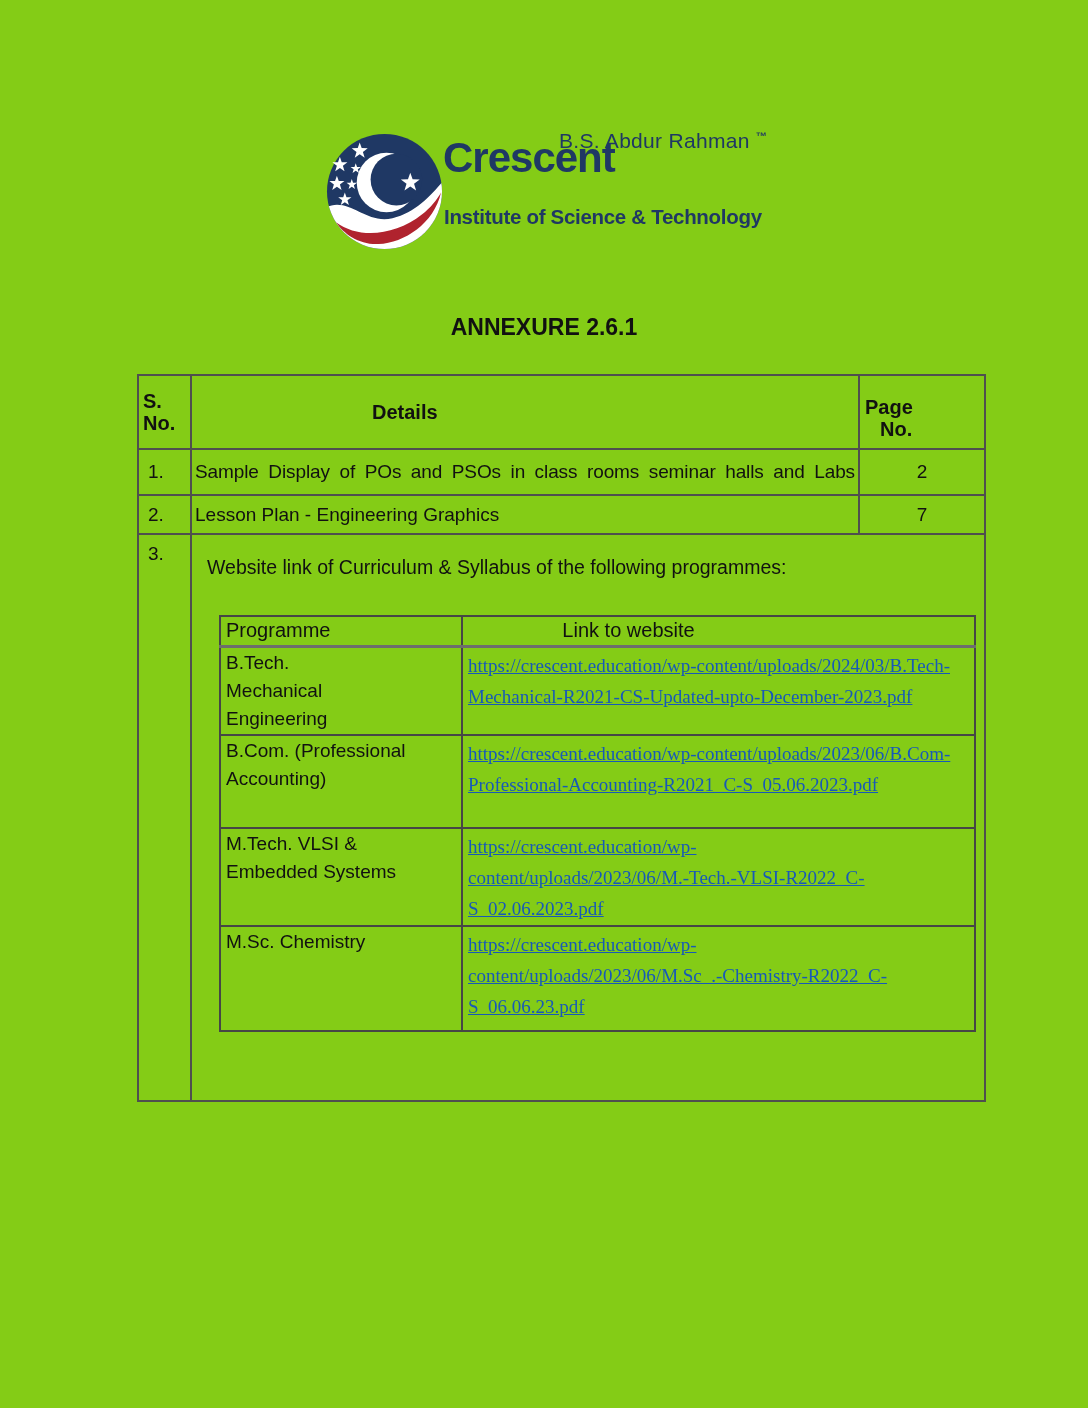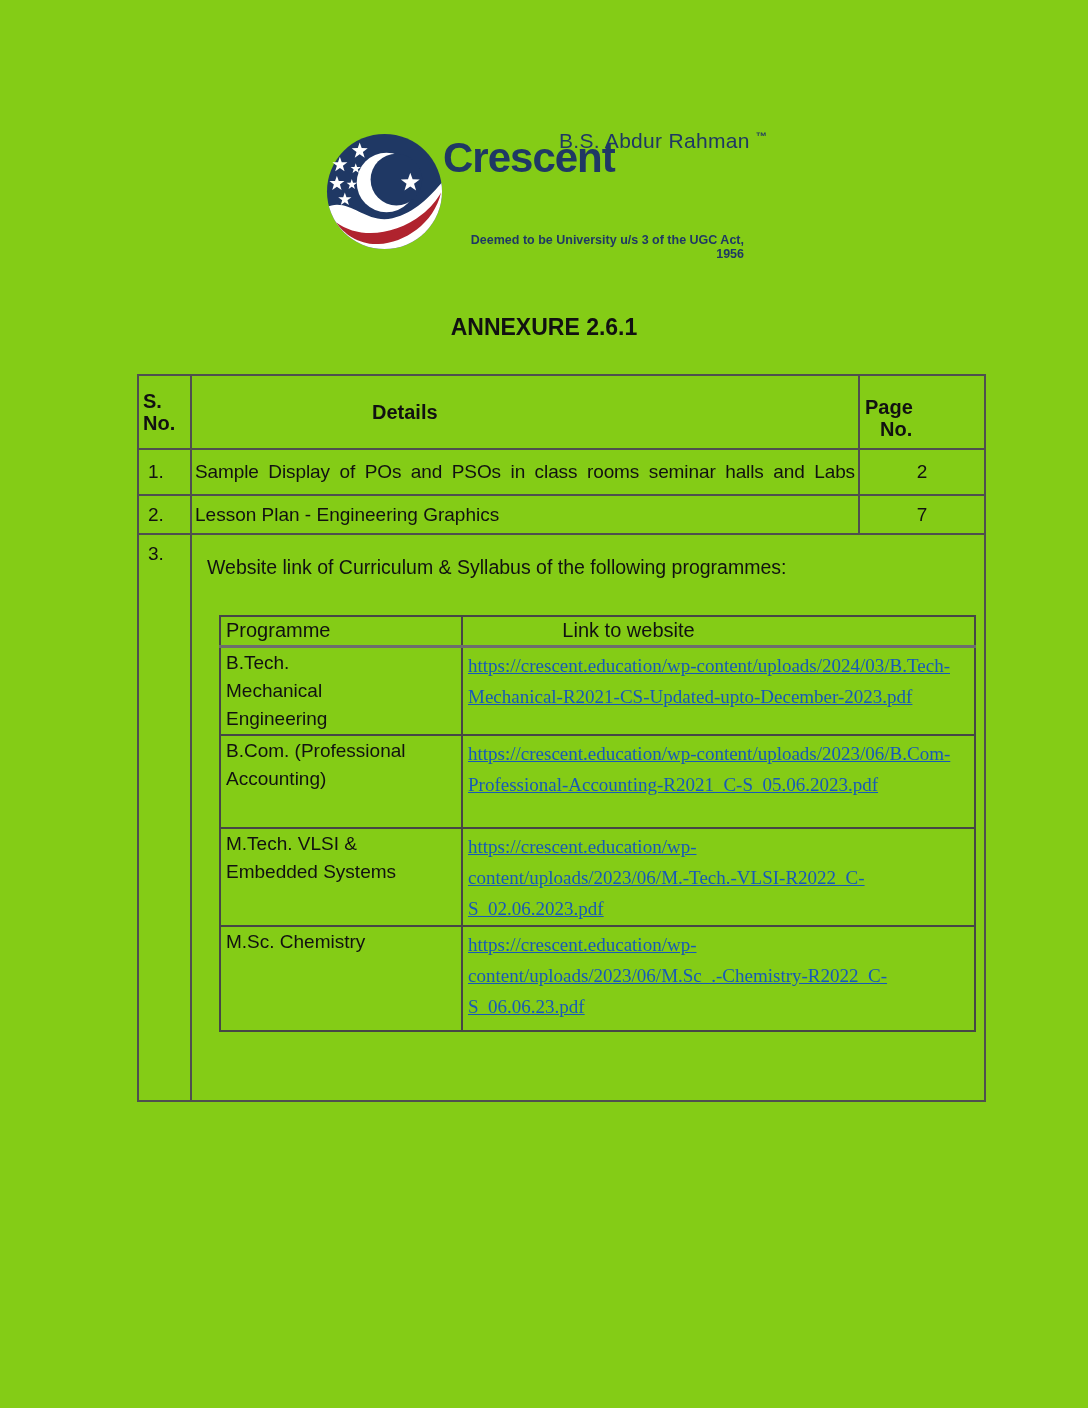--- a/index.html
+++ b/index.html
@@ -114,21 +114,21 @@
       <use href="#star5" transform="translate(12 52) scale(0.8)"></use>
       <use href="#star5" transform="translate(27 53) scale(0.55)"></use>
       <use href="#star5" transform="translate(20 68) scale(0.7)"></use>
     </g>
   </svg>
 
   <div class="brand-small">
     <span>B.S. Abdur Rahman</span><sup class="tm">™</sup>
   </div>
   <div class="brand-large">Crescent</div>
-  <div class="logo-tagline">Deemed to be University u/s 3 of the UGC Act, 1956</div>
+  <div class="logo-subtitle">Institute of Science &amp; Technology</div>
 
   <div class="annexure-title">ANNEXURE 2.6.1</div>
 
   <table class="outer">
     <colgroup>
         <col class="c-sno">
         <col class="c-details">
         <col class="c-page">
       </colgroup>
     <tbody>

